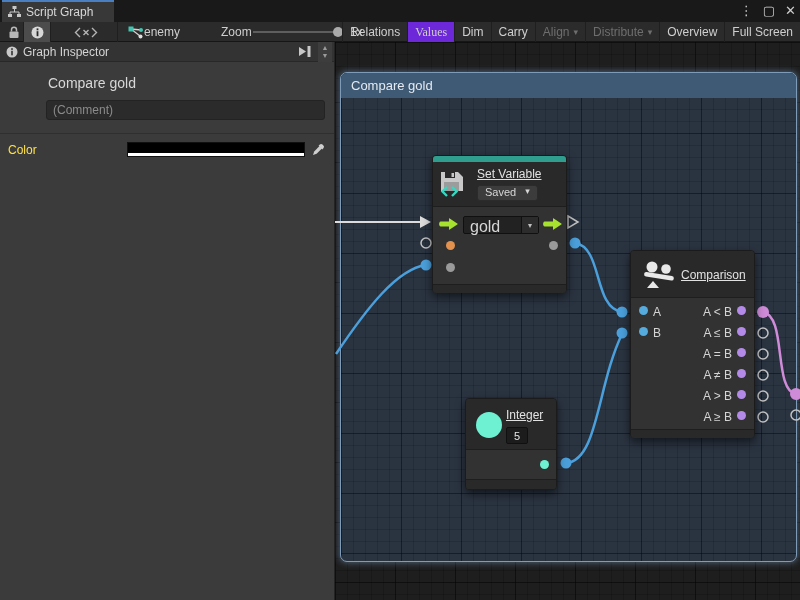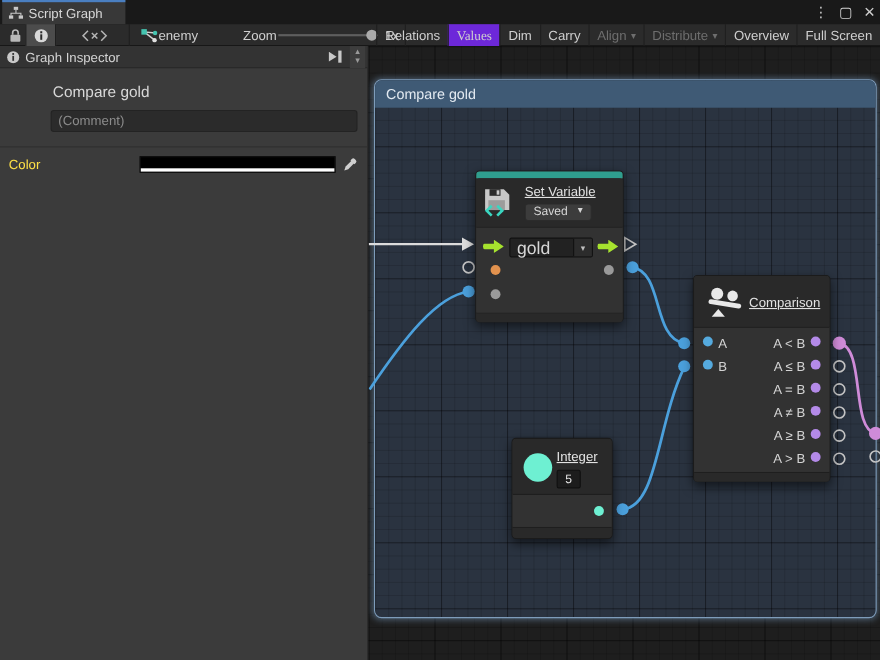--- a/index.html
+++ b/index.html
@@ -346,25 +346,25 @@
         </div>
         <div class="cmp-row">
           <span class="cmp-out-label">A = B</span>
           <div class="port" style="left:106px;top:4px;background:#b48ae8"></div>
         </div>
         <div class="cmp-row">
           <span class="cmp-out-label">A ≠ B</span>
           <div class="port" style="left:106px;top:4px;background:#b48ae8"></div>
         </div>
         <div class="cmp-row">
+          <span class="cmp-out-label">A &gt; B</span>
+          <div class="port" style="left:106px;top:4px;background:#b48ae8"></div>
+        </div>
+        <div class="cmp-row">
           <span class="cmp-out-label">A ≥ B</span>
-          <div class="port" style="left:106px;top:4px;background:#b48ae8"></div>
-        </div>
-        <div class="cmp-row">
-          <span class="cmp-out-label">A &gt; B</span>
           <div class="port" style="left:106px;top:4px;background:#b48ae8"></div>
         </div>
       </div>
       <div class="n-foot cmp-foot"></div>
     </div>
 
     <div class="node int">
       <div class="n-head int-head">
         <div style="position:absolute;left:10px;top:13px;width:26px;height:26px;border-radius:50%;background:#6ef0d2"></div>
         <div class="n-title" style="position:absolute;left:40px;top:9px">Integer</div>

